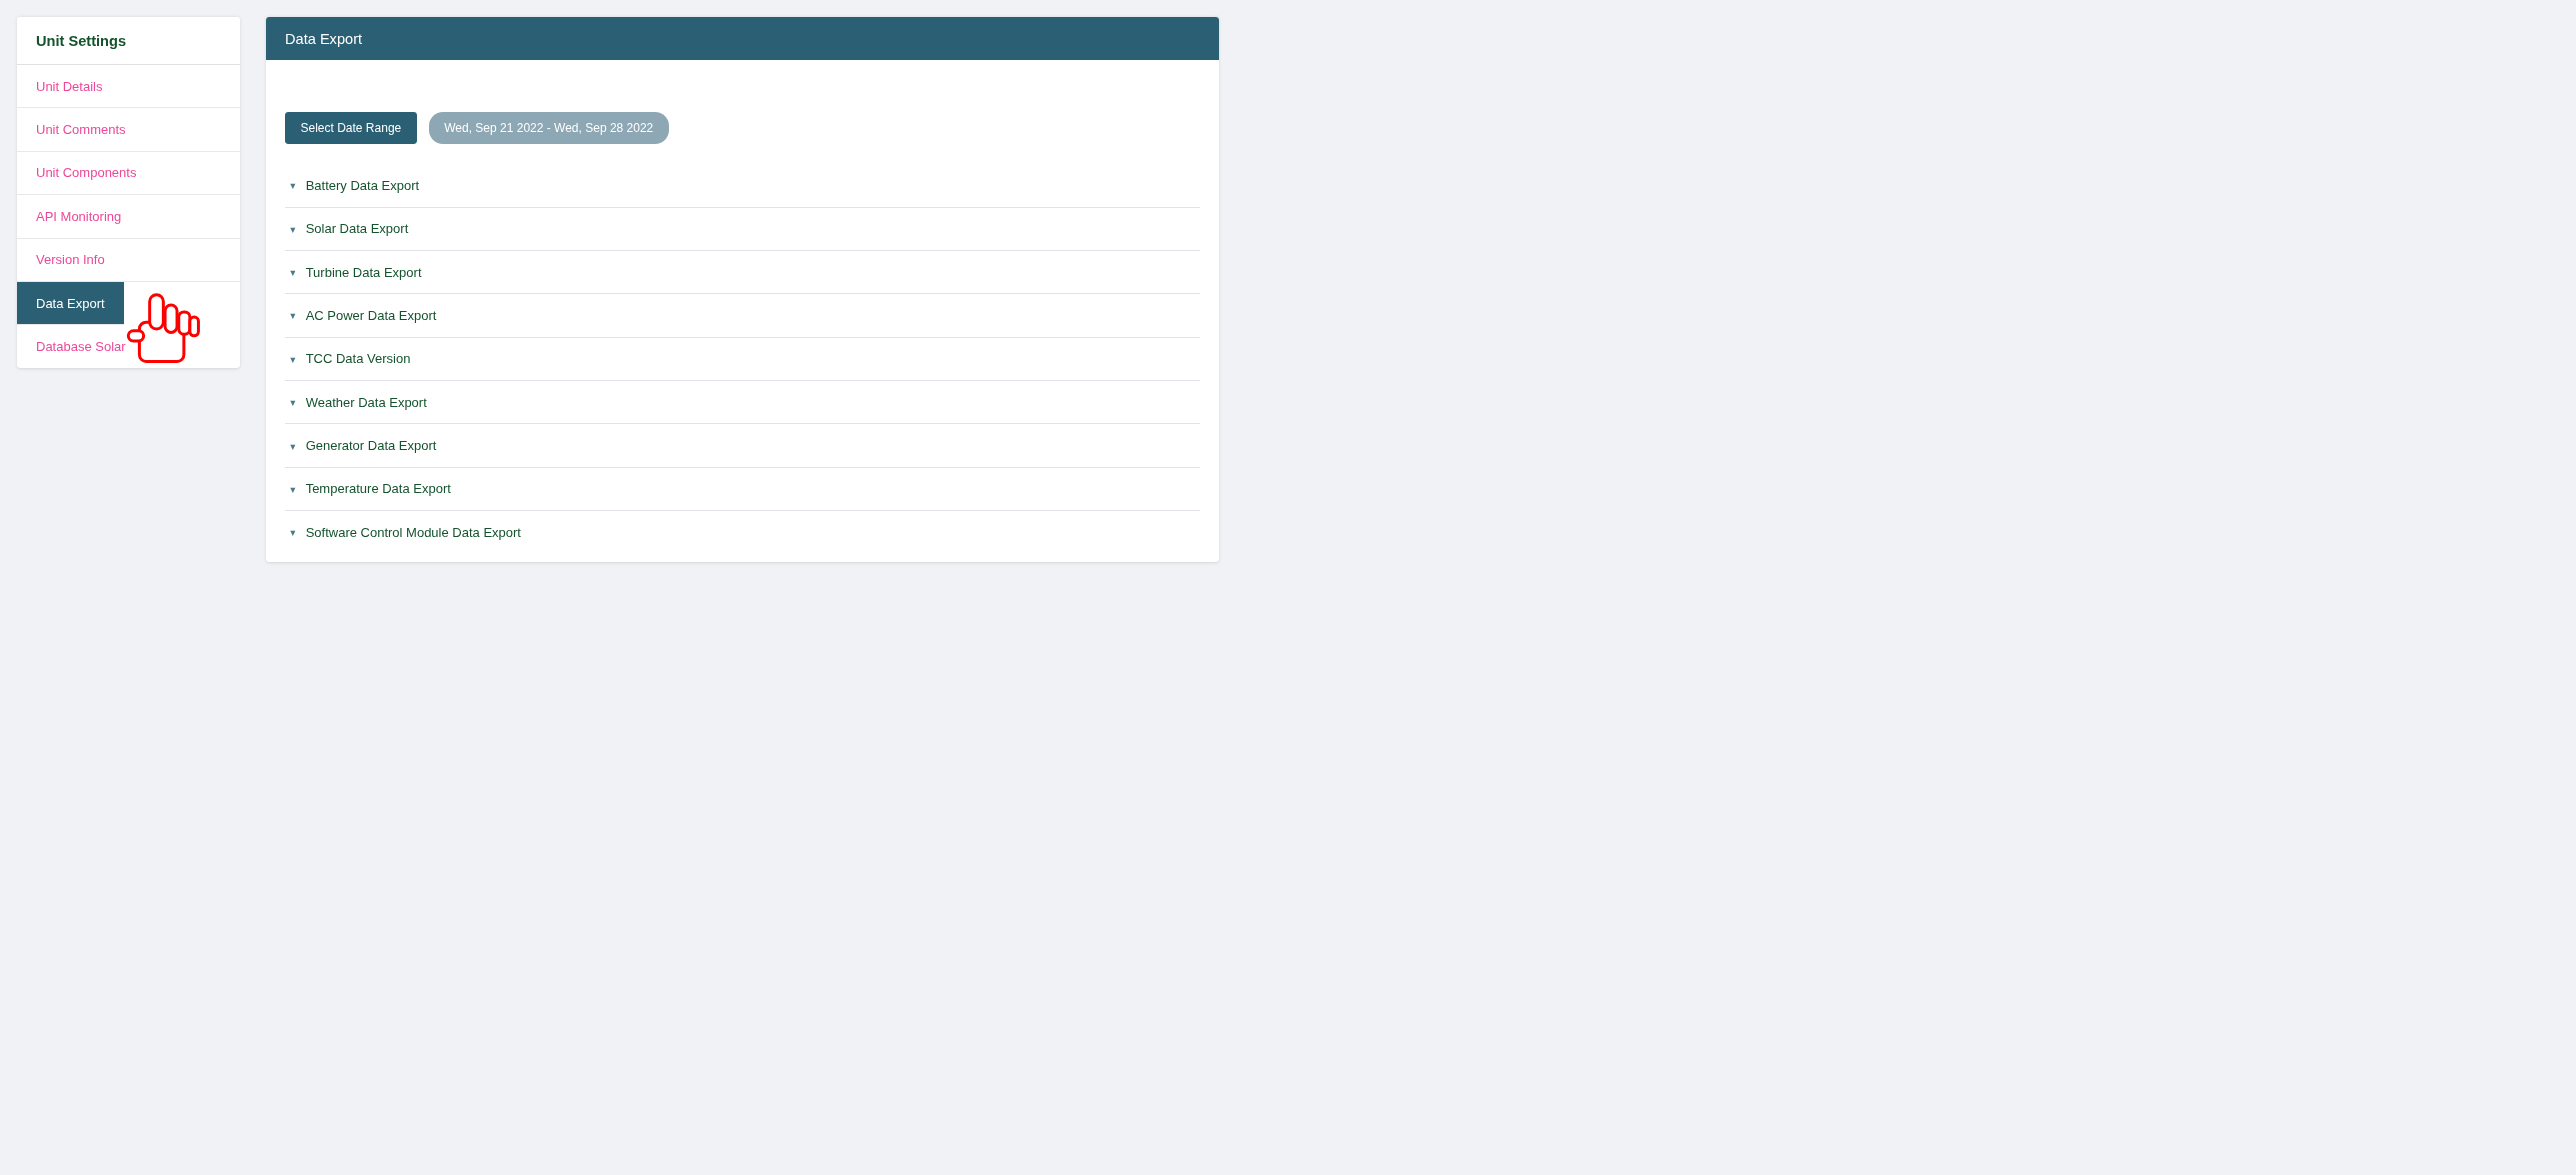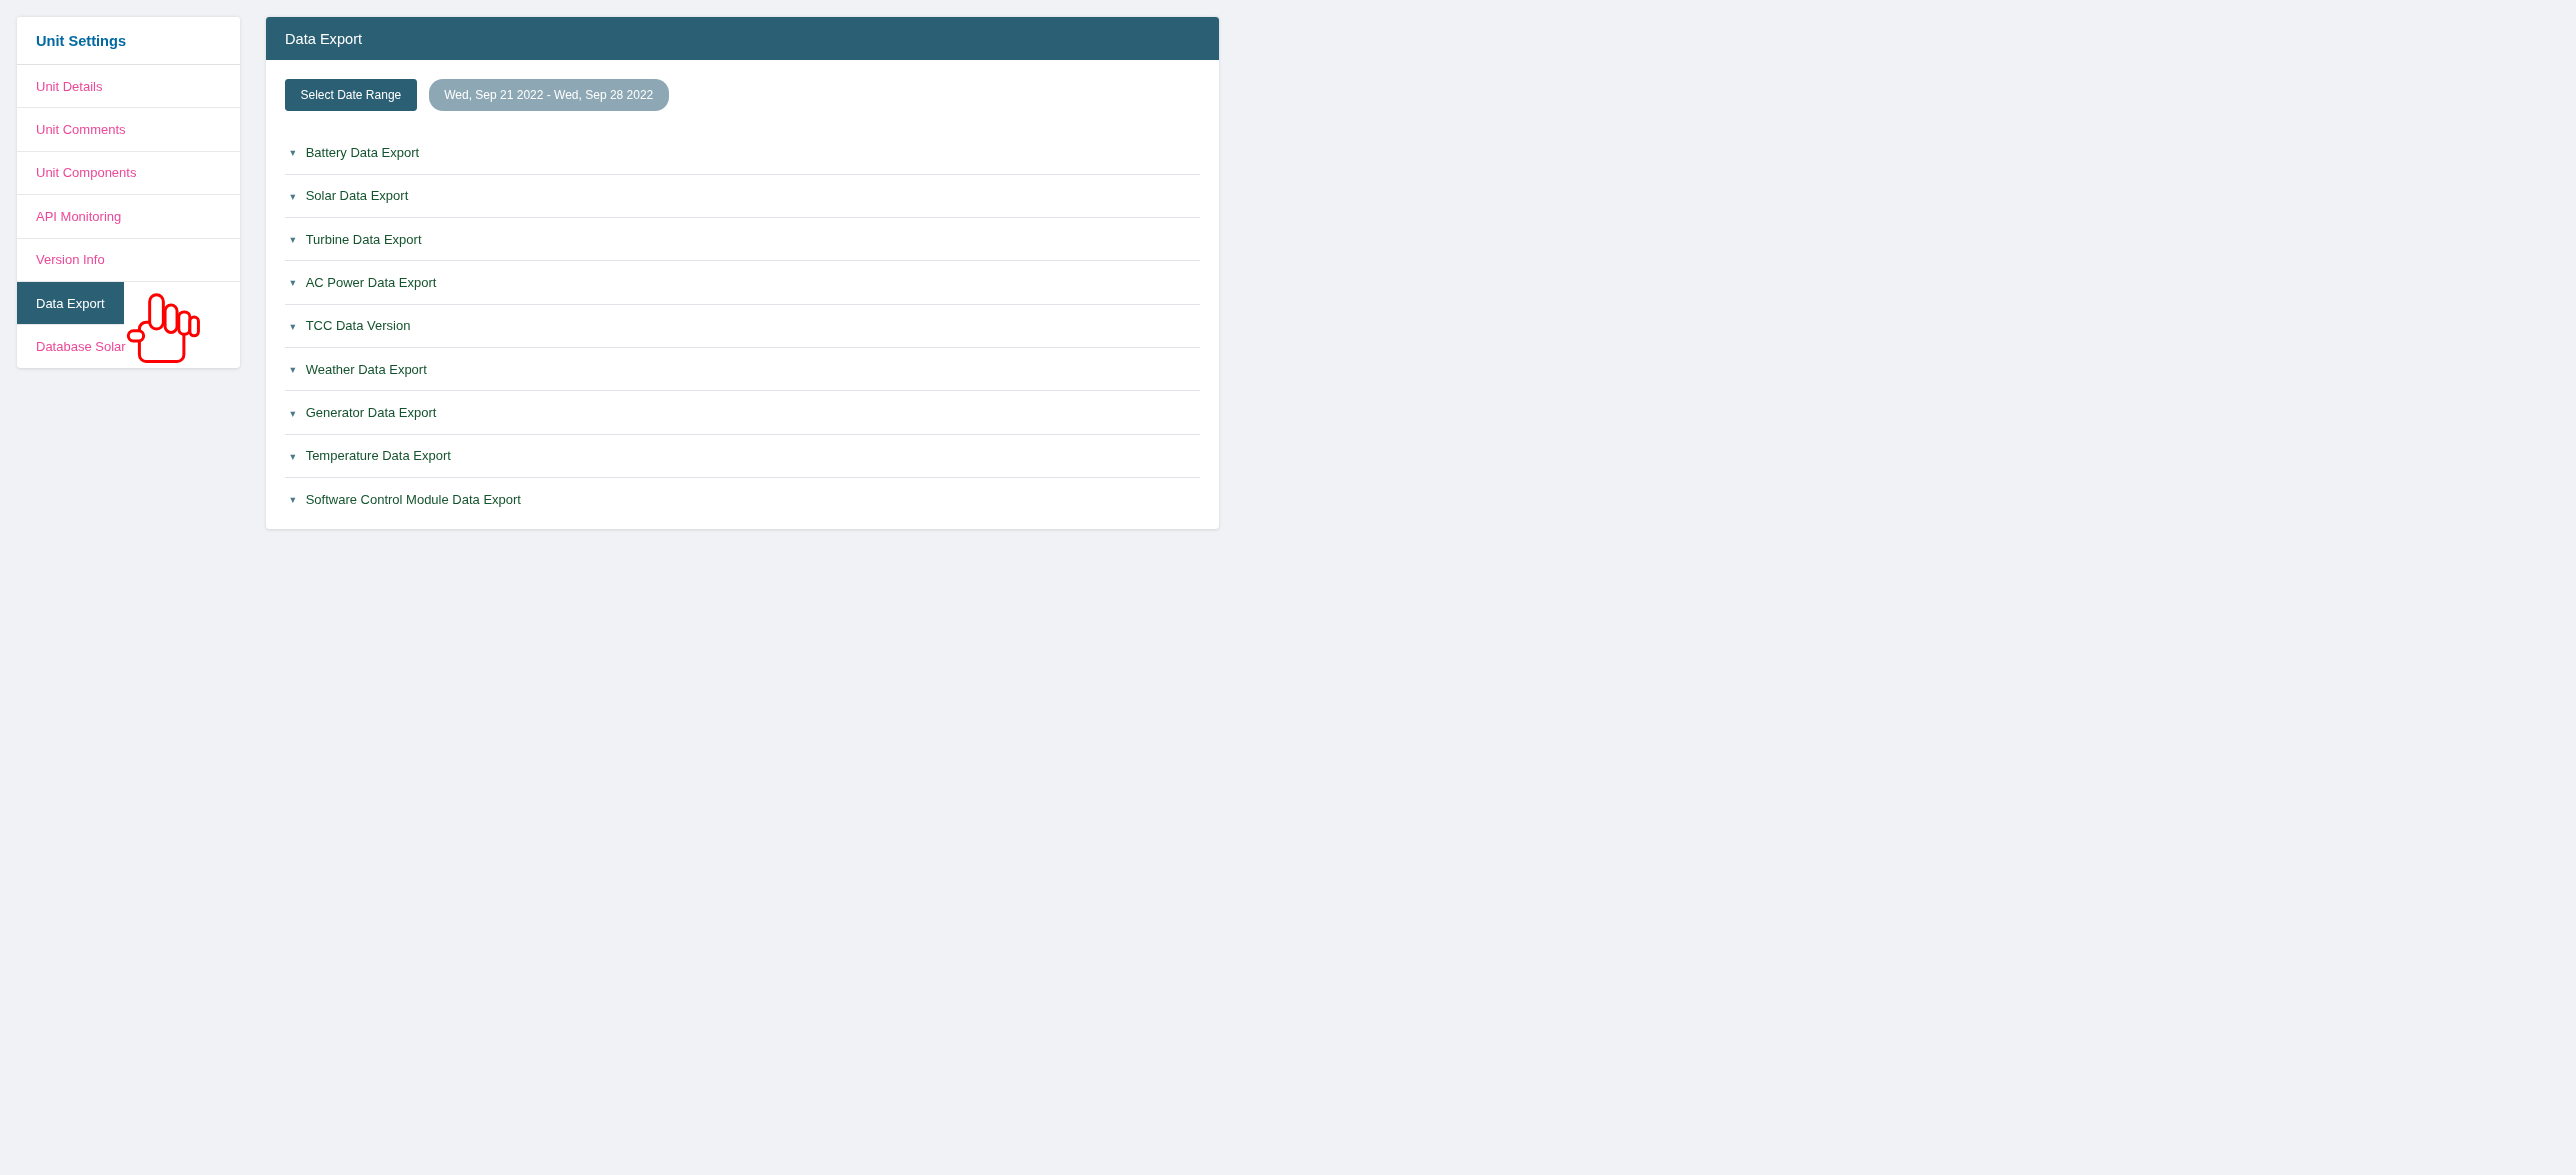--- a/index.html
+++ b/index.html
@@ -33,21 +33,21 @@
       box-shadow: 0 0.9px 3.4px rgba(0,0,0,0.12);
       overflow: hidden;
       flex-shrink: 0;
     }
 
     .sidebar-header {
       background: #fff;
       padding: 15.5px 19px;
       font-size: 14.6px;
       font-weight: 600;
-      color: #0369a1;
+      color: #14532d;
       border-bottom: 0.9px solid #e0e0e0;
     }
 
     .sidebar-item {
       padding: 13.7px 19px;
       font-size: 13px;
       color: #ec4899;
       border-bottom: 0.9px solid #e8e8e8;
       cursor: pointer;
       transition: background 0.15s;
@@ -75,20 +75,21 @@
     .main-header {
       background: #2a5f74;
       padding: 13.7px 19px;
       color: #fff;
       font-size: 14.6px;
       font-weight: 500;
     }
 
     .main-body {
       padding: 19px 19px 8.6px;
+      margin-top: 33px;
     }
 
     .date-range-row {
       display: flex;
       align-items: center;
       gap: 12px;
       margin-bottom: 20.6px;
     }
 
     .btn-select-date {

